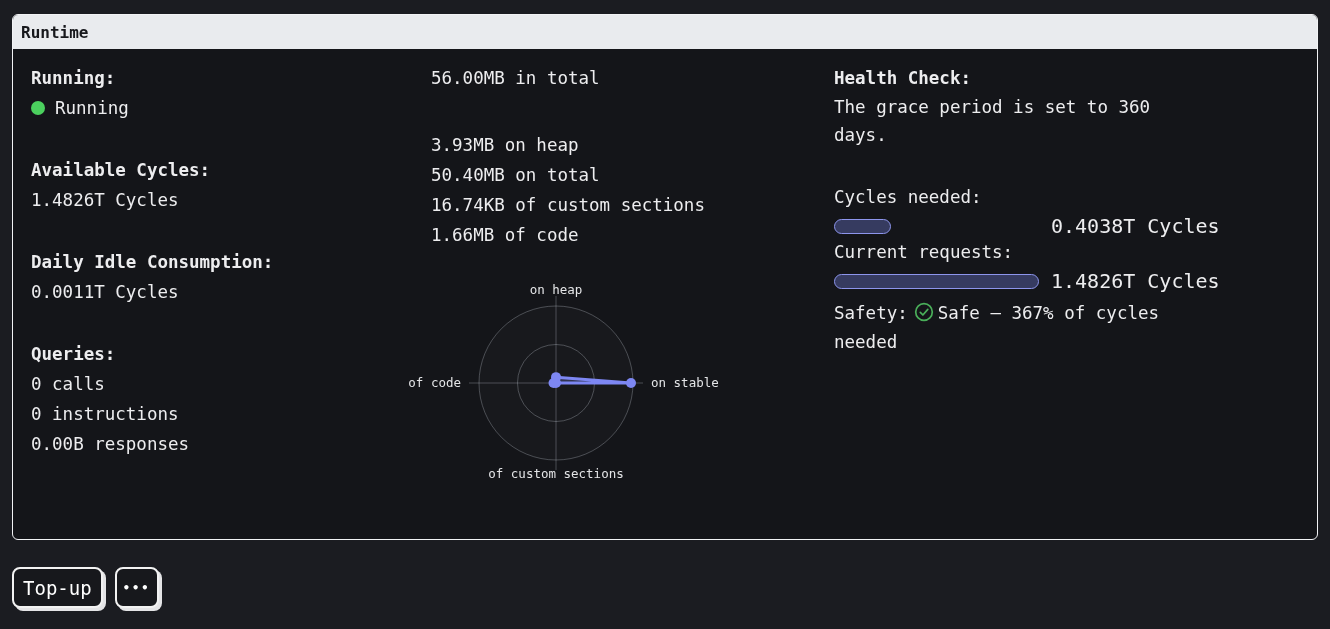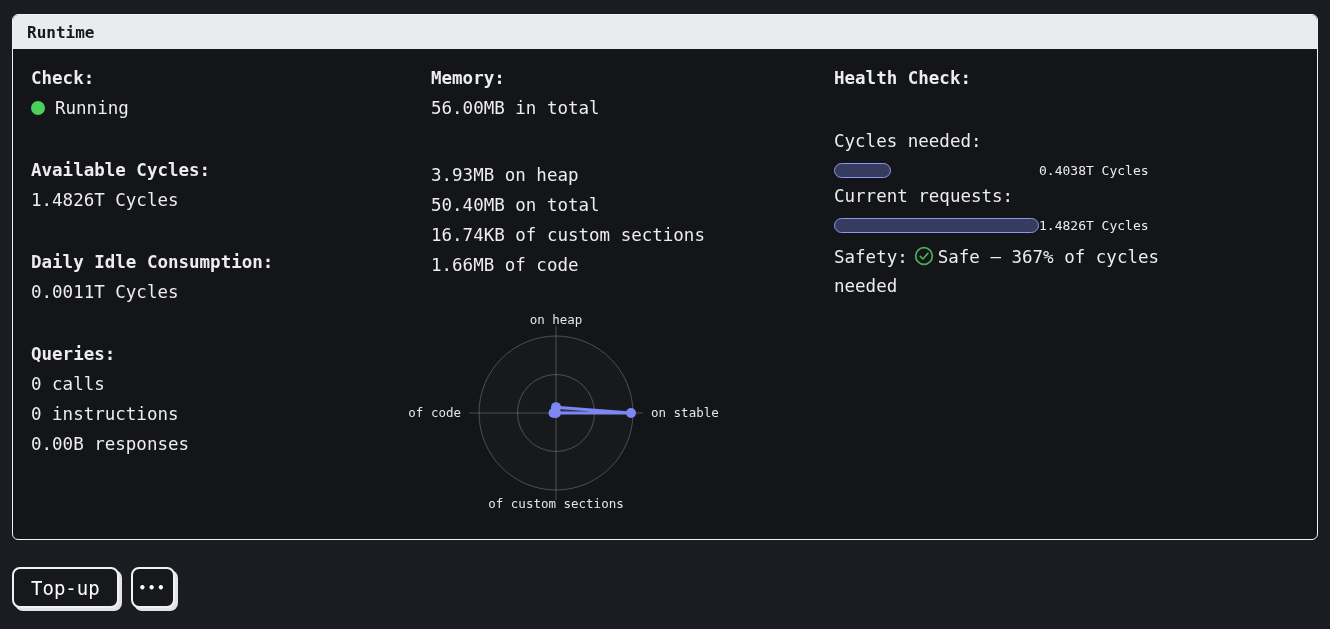--- a/index.html
+++ b/index.html
@@ -14,21 +14,21 @@
   .panel{
     position:absolute;left:12px;top:14px;width:1306px;height:526px;
     box-sizing:border-box;
     background:#141519;
     border:1px solid #f2f3f5;
     border-radius:6px;
     overflow:hidden;
   }
   .panel-header{
     height:34px;background:#e9ebee;color:#17181c;
-    display:flex;align-items:center;padding:0 14px;
+    display:flex;align-items:center;padding:0 8px;
     font-weight:bold;font-size:16px;
   }
   .panel-body{
     display:grid;
     grid-template-columns:400px 403px 1fr;
     padding:14px 18px 0 18px;
   }
   .line{line-height:30px;font-size:17.5px;}
   .bold{font-weight:bold;}
   .block{margin-top:32px;}
@@ -36,66 +36,65 @@
     display:inline-block;width:14px;height:14px;border-radius:50%;
     margin-right:10px;vertical-align:-1px;
   }
   .grace{width:350px;line-height:28px;font-size:17.5px;}
   .bar-row{display:flex;align-items:center;margin:6px 0 3px 0;height:16px;}
   .bar-area{width:205px;}
   .bar{
     height:15px;box-sizing:border-box;
     border:1px solid #8d95ec;background:#363b60;border-radius:8px;
   }
-  .bar-value{font-size:13px;margin-left:0;white-space:nowrap;}
+  .bar-value{font-size:20px;margin-left:12px;white-space:nowrap;}
   .safety{width:350px;line-height:29px;font-size:17.5px;margin-top:10px;}
   .safety-icon{vertical-align:-3px;margin:0 4px 0 6px;}
   .radar{display:block;margin:28px 0 0 -40px;}
   .radar text{font-family:"DejaVu Sans Mono","Liberation Mono",monospace;}
   .actions{position:absolute;left:12px;top:567px;display:flex;gap:12px;}
   .btn{
     box-sizing:border-box;height:41px;
     background:#17181c;color:#ffffff;
     border:2px solid #f2f2f2;border-radius:8px;
     box-shadow:3px 3px 0 #e4e4e6;
     font-family:inherit;font-size:19px;
     display:flex;align-items:center;justify-content:center;
-    padding:0 17px;cursor:pointer;
+    padding:0 9px;cursor:pointer;
   }
   .btn-more{width:44px;padding:0;font-size:12px;letter-spacing:2px;font-weight:bold;}
 </style>
 </head>
 <body>
 
 <div class="panel">
   <div class="panel-header">
     <span>Runtime</span>
   </div>
   <div class="panel-body">
 
     <div>
-      <p class="line bold">Check:</p>
+      <p class="line bold">Running:</p>
       <p class="line">
         <span class="status-dot" style="background: rgb(75, 208, 94);"></span><span>Running</span>
       </p>
 
       <p class="line bold block">Available Cycles:</p>
       <p class="line">1.4826T Cycles</p>
 
       <p class="line bold block">Daily Idle Consumption:</p>
       <p class="line">0.0011T Cycles</p>
 
       <p class="line bold block">Queries:</p>
       <p class="line">0 calls</p>
       <p class="line">0 instructions</p>
       <p class="line">0.00B responses</p>
     </div>
 
     <div>
-      <p class="line bold">Memory:</p>
       <p class="line">56.00MB in total</p>
 
       <p class="line" style="margin-top:37px">3.93MB on heap</p>
       <p class="line">50.40MB on total</p>
       <p class="line">16.74KB of custom sections</p>
       <p class="line">1.66MB of code</p>
 
       <svg class="radar" width="330" height="212">
           <circle cx="165" cy="105" r="77" fill="rgba(255,255,255,0.02)" stroke="rgba(190,196,205,0.32)" stroke-width="1"></circle>
           <circle cx="165" cy="105" r="38.5" fill="none" stroke="rgba(190,196,205,0.32)" stroke-width="1"></circle>
@@ -108,20 +107,21 @@
           <circle cx="162.5297619047619" cy="105" r="5" fill="#7d87f3"></circle>
           <text x="165" y="16" text-anchor="middle" fill="#e4e5e7" font-size="12.5px">on heap</text>
           <text x="260" y="109" text-anchor="start" fill="#e4e5e7" font-size="12.5px">on stable</text>
           <text x="165" y="200" text-anchor="middle" fill="#e4e5e7" font-size="12.5px">of custom sections</text>
           <text x="70" y="109" text-anchor="end" fill="#e4e5e7" font-size="12.5px">of code</text>
         </svg>
     </div>
 
     <div>
       <p class="line bold">Health Check:</p>
+      <p class="grace">The grace period is set to 360 days.</p>
 
       <p class="line" style="margin-top:33px">Cycles needed:</p>
       <div class="bar-row">
         <div class="bar-area">
           <div class="bar" style="width: 28%;"></div>
         </div>
         <span class="bar-value">0.4038T Cycles</span>
       </div>
 
       <p class="line">Current requests:</p>

